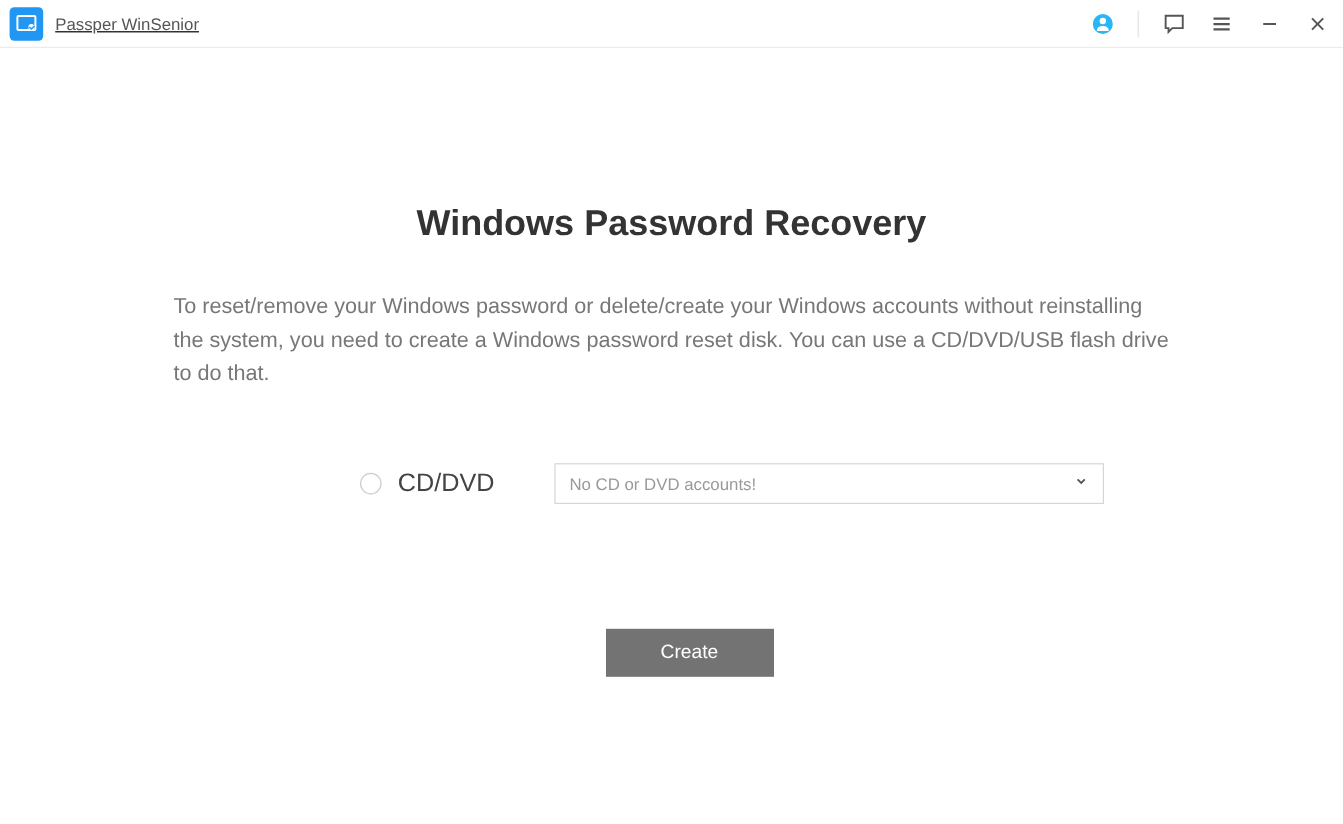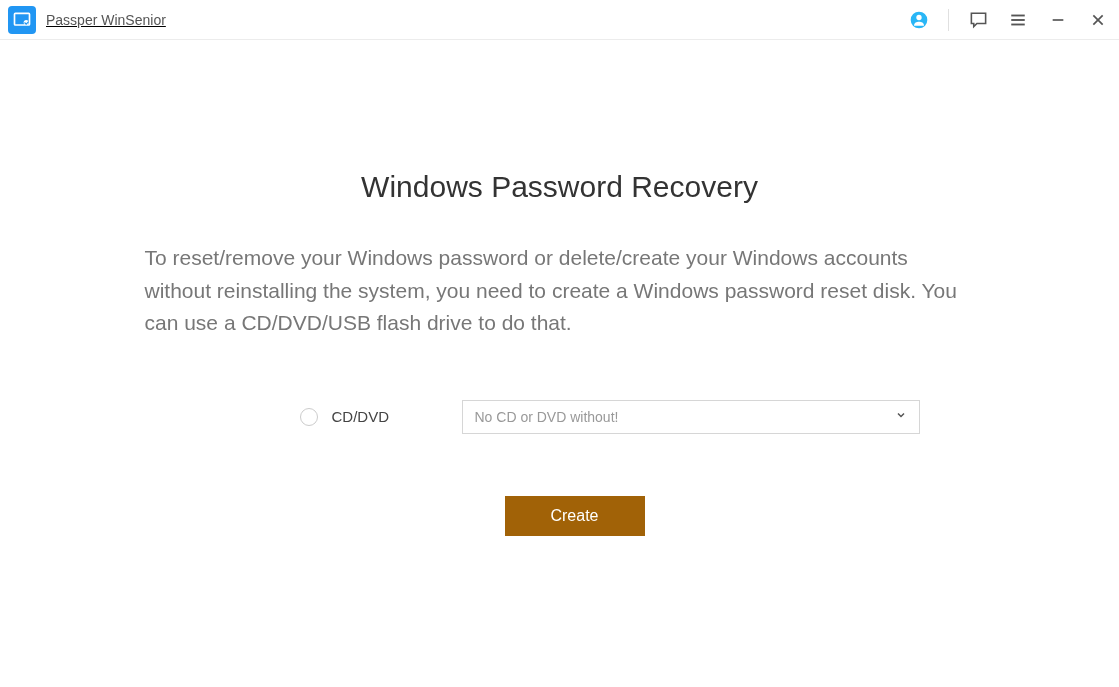--- a/index.html
+++ b/index.html
@@ -61,26 +61,26 @@
       margin: 0 2px;
     }
     .main {
       padding: 130px 0 0 0;
       display: flex;
       flex-direction: column;
       align-items: center;
     }
     .heading {
       font-size: 30px;
-      font-weight: 400;
+      font-weight: 700;
       color: #333;
       margin-bottom: 38px;
     }
     .description {
-      font-size: 21px;
+      font-size: 18px;
       color: #777;
       line-height: 1.55;
       text-align: left;
       width: 830px;
       margin-bottom: 60px;
     }
     .options {
       display: flex;
       flex-direction: column;
       gap: 44px;
@@ -94,21 +94,21 @@
     .radio {
       width: 18px;
       height: 18px;
       border: 1.5px solid #ccc;
       border-radius: 50%;
       margin-right: 14px;
       cursor: pointer;
       flex-shrink: 0;
     }
     .option-label {
-      font-size: 15px;
+      font-size: 21px;
       color: #444;
       width: 130px;
       flex-shrink: 0;
     }
     .dropdown {
       flex: 1;
       height: 34px;
       border: 1px solid #d6d6d6;
       display: flex;
       align-items: center;
@@ -120,24 +120,24 @@
     .dropdown-text {
       font-size: 14px;
       color: #999;
       flex: 1;
     }
     .dropdown-arrow {
       color: #555;
       font-size: 12px;
     }
     .create-btn {
-      margin-top: 62px;
+      margin-top: 104px;
       width: 140px;
       height: 40px;
-      background: #a16207;
+      background: #737373;
       color: #fff;
       font-size: 16px;
       border: none;
       display: flex;
       align-items: center;
       justify-content: center;
       cursor: pointer;
       align-self: center;
       margin-left: -70px;
     }
@@ -199,21 +199,21 @@
 
 <div class="main">
   <h1 class="heading">Windows Password Recovery</h1>
   <p class="description">To reset/remove your Windows password or delete/create your Windows accounts without reinstalling the system, you need to create a Windows password reset disk. You can use a CD/DVD/USB flash drive to do that.</p>
 
   <div class="options">
     <div class="option-row">
       <div class="radio"></div>
       <span class="option-label">CD/DVD</span>
       <div class="dropdown">
-        <span class="dropdown-text">No CD or DVD without!</span>
+        <span class="dropdown-text">No CD or DVD accounts!</span>
         <span class="dropdown-arrow">
           <svg width="12" height="12" viewBox="0 0 24 24" fill="none" stroke="currentColor" stroke-width="3">
             <polyline points="6 9 12 15 18 9"></polyline>
           </svg>
         </span>
       </div>
     </div>
 
   </div>
 

